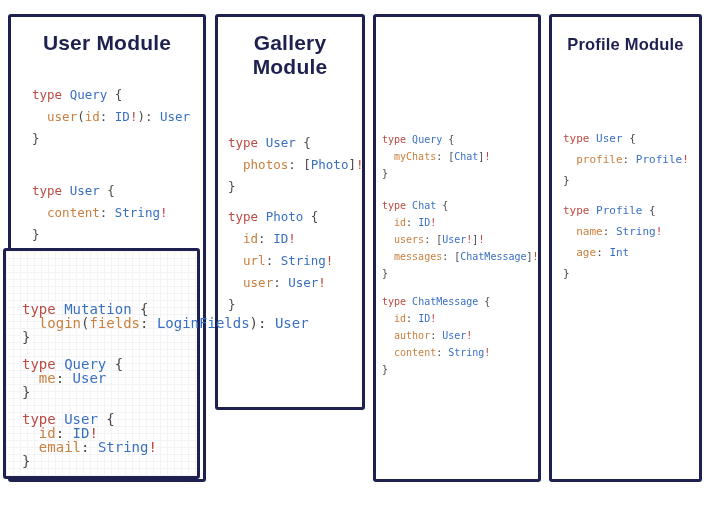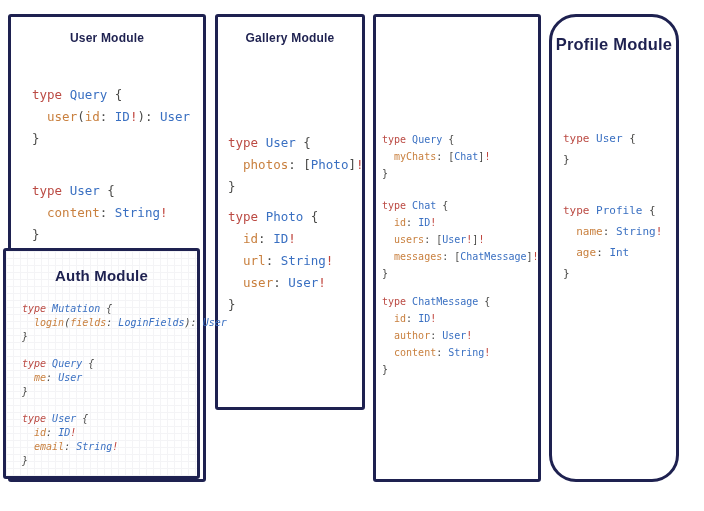--- a/index.html
+++ b/index.html
@@ -7,33 +7,33 @@
           font-family:"Liberation Sans",sans-serif;}
   .box{position:absolute;background:#ffffff;border:3px solid #1e2150;border-radius:3px;box-sizing:border-box;}
   .box-user   {left:8px;  top:14px;  width:198px;height:468px;}
   .box-auth   {left:3px;  top:248px; width:197px;height:231px;
                background-image:
                  repeating-linear-gradient(0deg,#f4f4f6 0,#f4f4f6 1px,transparent 1px,transparent 7px),
                  repeating-linear-gradient(90deg,#f4f4f6 0,#f4f4f6 1px,transparent 1px,transparent 7px);
                background-color:#ffffff;}
   .box-gallery{left:215px;top:14px;  width:150px;height:396px;}
   .box-chat   {left:373px;top:14px;  width:168px;height:468px;}
-  .box-profile{left:549px;top:14px;  width:130px;height:468px;border-radius:27px;}
+  .box-profile{left:549px;top:14px;  width:153px;height:468px;}
 
   .title{position:absolute;left:0;right:0;text-align:center;margin:0;
          font-weight:700;color:#1e2150;letter-spacing:.2px;}
-  .title-lg{font-size:12px;top:14px;}
+  .title-lg{font-size:21px;top:14px;}
   .title-md{font-size:16.5px;top:18px;}
   .title-sm{font-size:15px;top:16px;}
 
   .code{position:absolute;font-family:"DejaVu Sans Mono",monospace;white-space:pre;}
   .code-lg{font-size:12.5px;line-height:22px;}
   .code-md{font-size:11px;  line-height:21px;}
   .code-sm{font-size:10px;  line-height:17px;}
-  .code-xs{font-size:10px; line-height:14px;font-style:italic;}
+  .code-xs{font-size:14px; line-height:14px;}
 
   .tok-k{color:#bb4a43;margin-top:28px;}  
   .tok-t{color:#3a70c2;}  
   .tok-f{color:#c9803f;}  
   .tok-p{color:#4a4a48;}  
   .tok-b{color:#c0453d;}  
 </style>
 </head>
 <body>
 
@@ -52,24 +52,23 @@
   </section>
 
   <section class="box box-chat">
     <div class="code code-sm" style="left:6px;top:114px"><div class="line"><span class="tok-k">type</span><span class="tok-t"> Query</span><span class="tok-p"> {</span></div><div class="line"><span class="tok-f">  myChats</span><span class="tok-p">: [</span><span class="tok-t">Chat</span><span class="tok-p">]</span><span class="tok-b">!</span></div><div class="line"><span class="tok-p">}</span></div></div>
     <div class="code code-sm" style="left:6px;top:180px"><div class="line"><span class="tok-k">type</span><span class="tok-t"> Chat</span><span class="tok-p"> {</span></div><div class="line"><span class="tok-f">  id</span><span class="tok-p">: </span><span class="tok-t">ID</span><span class="tok-b">!</span></div><div class="line"><span class="tok-f">  users</span><span class="tok-p">: [</span><span class="tok-t">User</span><span class="tok-b">!</span><span class="tok-p">]</span><span class="tok-b">!</span></div><div class="line"><span class="tok-f">  messages</span><span class="tok-p">: [</span><span class="tok-t">ChatMessage</span><span class="tok-p">]</span><span class="tok-b">!</span></div><div class="line"><span class="tok-p">}</span></div></div>
     <div class="code code-sm" style="left:6px;top:276px"><div class="line"><span class="tok-k">type</span><span class="tok-t"> ChatMessage</span><span class="tok-p"> {</span></div><div class="line"><span class="tok-f">  id</span><span class="tok-p">: </span><span class="tok-t">ID</span><span class="tok-b">!</span></div><div class="line"><span class="tok-f">  author</span><span class="tok-p">: </span><span class="tok-t">User</span><span class="tok-b">!</span></div><div class="line"><span class="tok-f">  content</span><span class="tok-p">: </span><span class="tok-t">String</span><span class="tok-b">!</span></div><div class="line"><span class="tok-p">}</span></div></div>
   </section>
 
   <section class="box box-profile">
     <h2 class="title title-md">Profile Module</h2>
-    <div class="code code-md" style="left:11px;top:111px"><div class="line"><span class="tok-k">type</span><span class="tok-t"> User</span><span class="tok-p"> {</span></div><div class="line"><span class="tok-p">}</span></div></div>
+    <div class="code code-md" style="left:11px;top:111px"><div class="line"><span class="tok-k">type</span><span class="tok-t"> User</span><span class="tok-p"> {</span></div><div class="line"><span class="tok-f">  profile</span><span class="tok-p">: </span><span class="tok-t">Profile</span><span class="tok-b">!</span></div><div class="line"><span class="tok-p">}</span></div></div>
     <div class="code code-md" style="left:11px;top:183px"><div class="line"><span class="tok-k">type</span><span class="tok-t"> Profile</span><span class="tok-p"> {</span></div><div class="line"><span class="tok-f">  name</span><span class="tok-p">: </span><span class="tok-t">String</span><span class="tok-b">!</span></div><div class="line"><span class="tok-f">  age</span><span class="tok-p">: </span><span class="tok-t">Int</span></div><div class="line"><span class="tok-p">}</span></div></div>
   </section>
 
   <section class="box box-auth">
-    <h2 class="title title-sm">Auth Module</h2>
     <div class="code code-xs" style="left:16px;top:51px"><div class="line"><span class="tok-k">type</span><span class="tok-t"> Mutation</span><span class="tok-p"> {</span></div><div class="line"><span class="tok-f">  login</span><span class="tok-p">(</span><span class="tok-f">fields</span><span class="tok-p">: </span><span class="tok-t">LoginFields</span><span class="tok-p">): </span><span class="tok-t">User</span></div><div class="line"><span class="tok-p">}</span></div></div>
     <div class="code code-xs" style="left:16px;top:106px"><div class="line"><span class="tok-k">type</span><span class="tok-t"> Query</span><span class="tok-p"> {</span></div><div class="line"><span class="tok-f">  me</span><span class="tok-p">: </span><span class="tok-t">User</span></div><div class="line"><span class="tok-p">}</span></div></div>
     <div class="code code-xs" style="left:16px;top:161px"><div class="line"><span class="tok-k">type</span><span class="tok-t"> User</span><span class="tok-p"> {</span></div><div class="line"><span class="tok-f">  id</span><span class="tok-p">: </span><span class="tok-t">ID</span><span class="tok-b">!</span></div><div class="line"><span class="tok-f">  email</span><span class="tok-p">: </span><span class="tok-t">String</span><span class="tok-b">!</span></div><div class="line"><span class="tok-p">}</span></div></div>
   </section>
 
 </div>
 
 </body></html>

